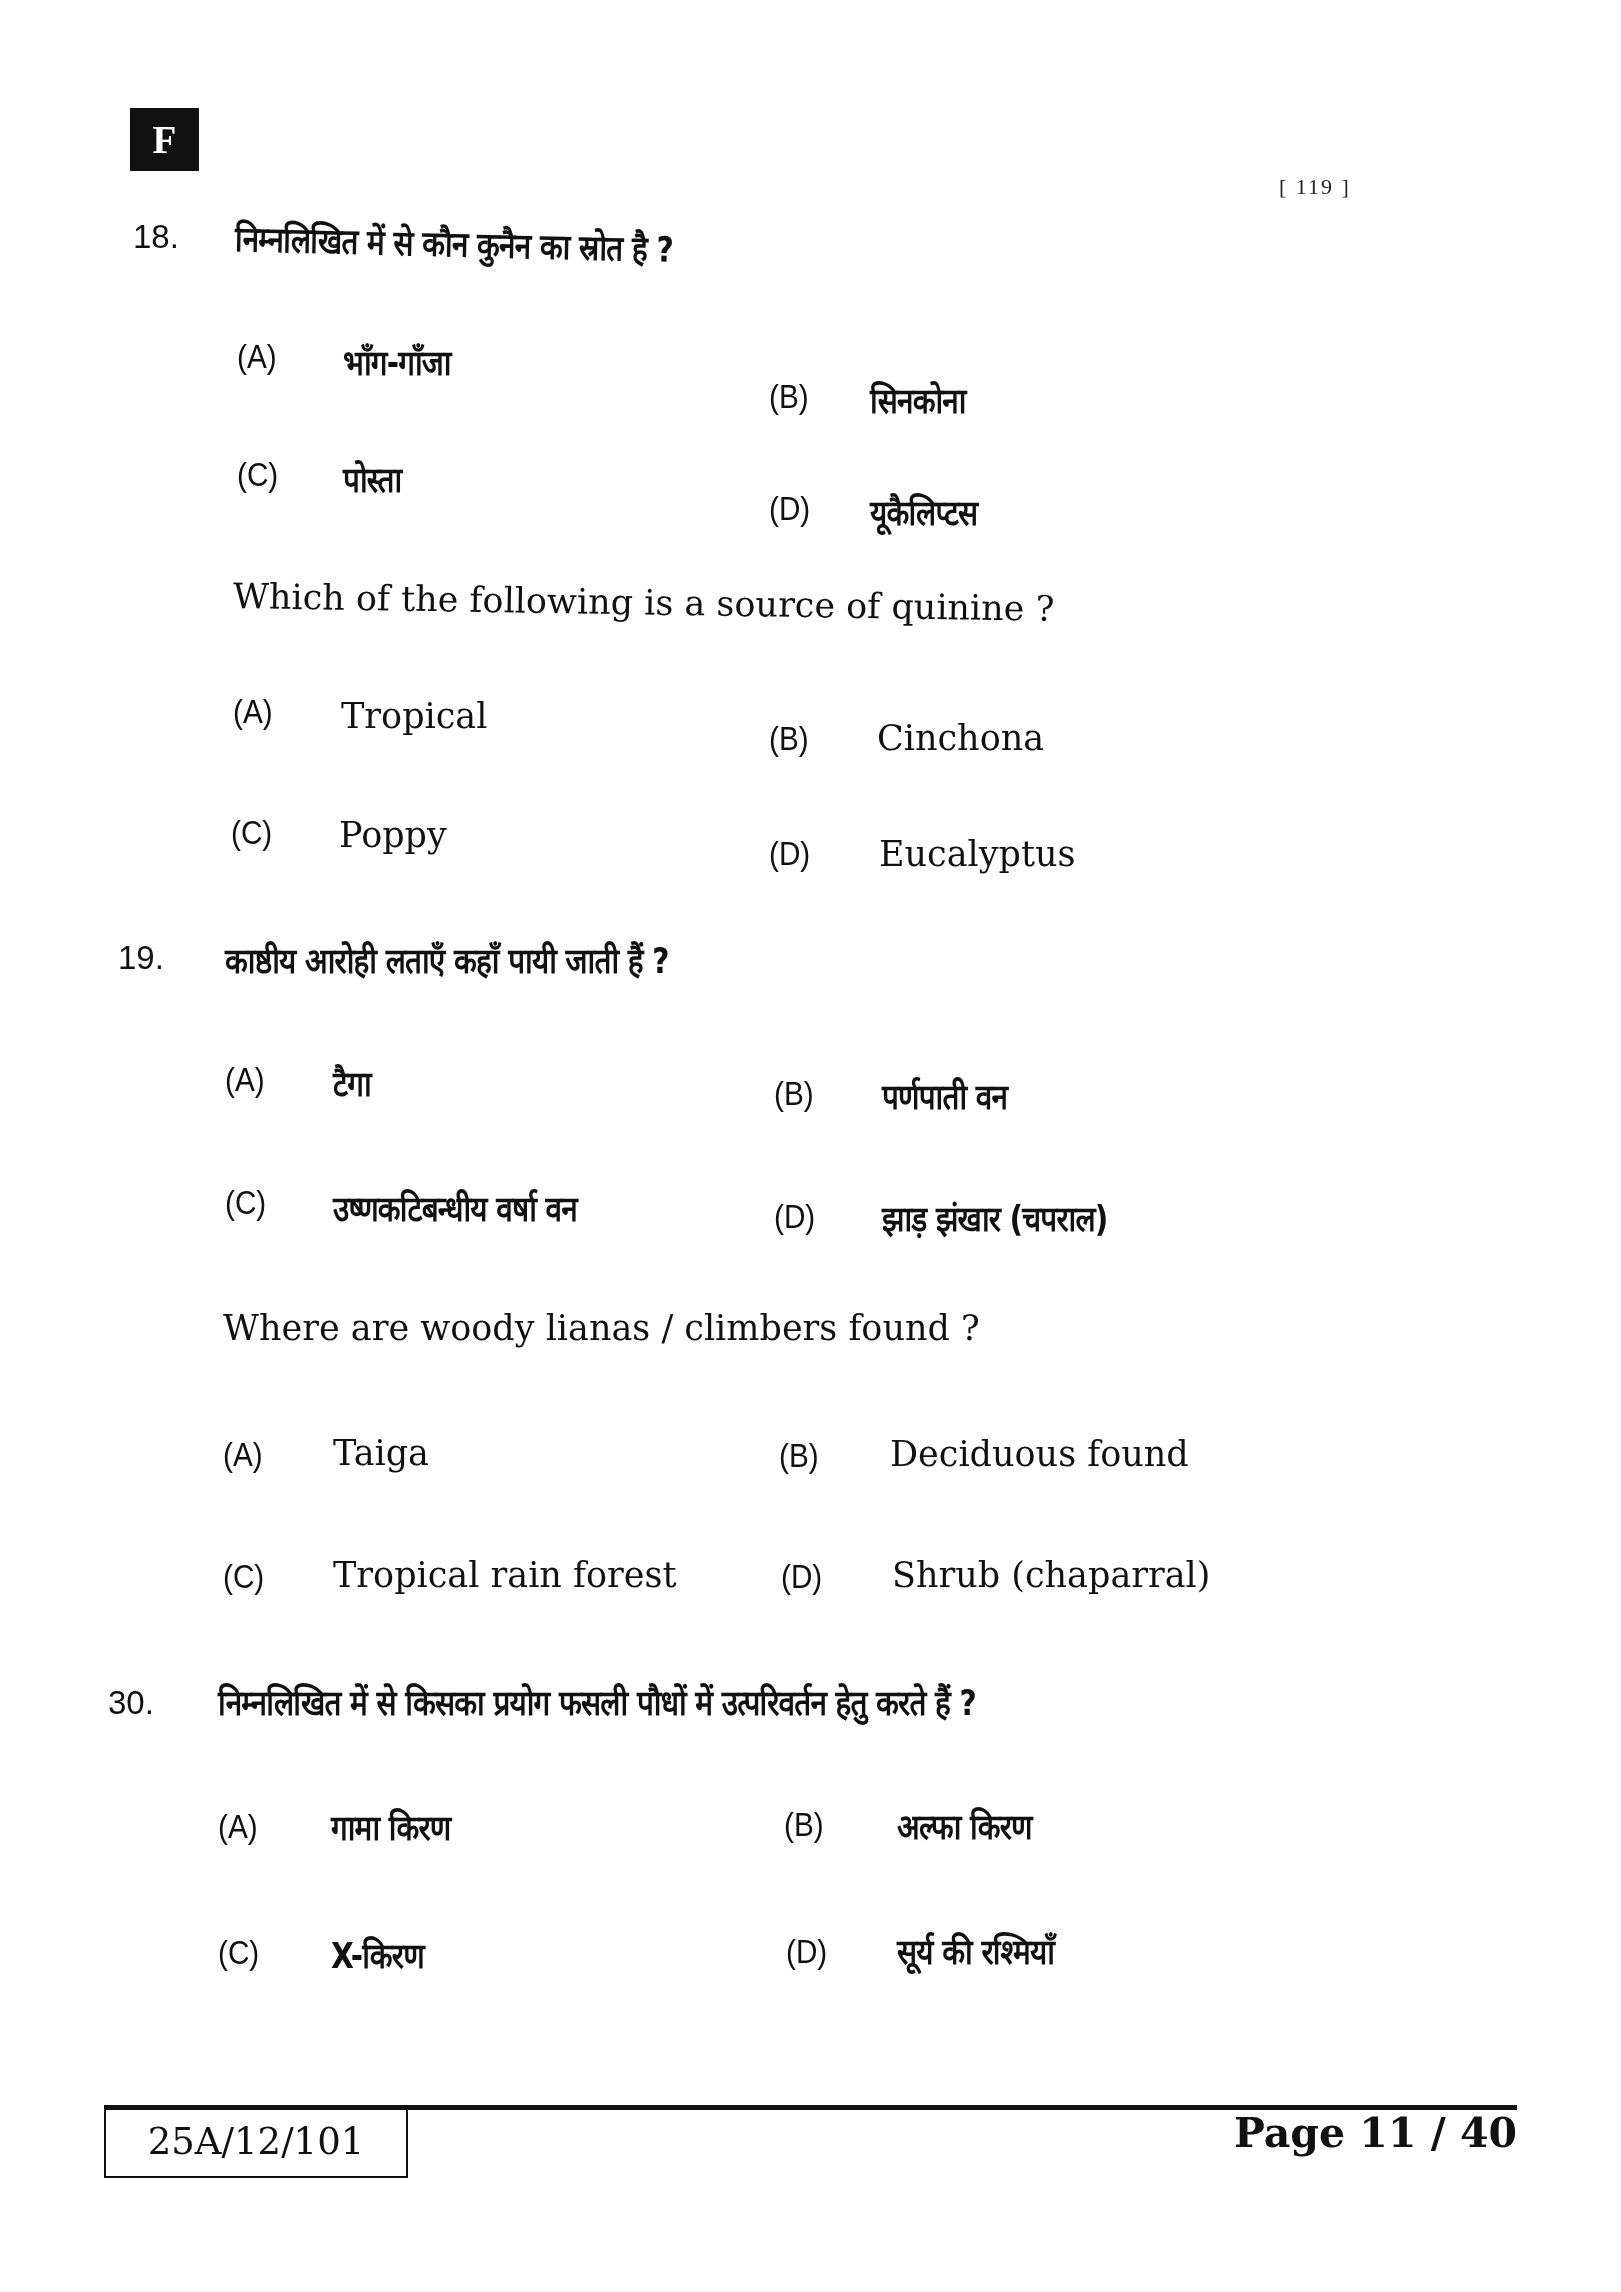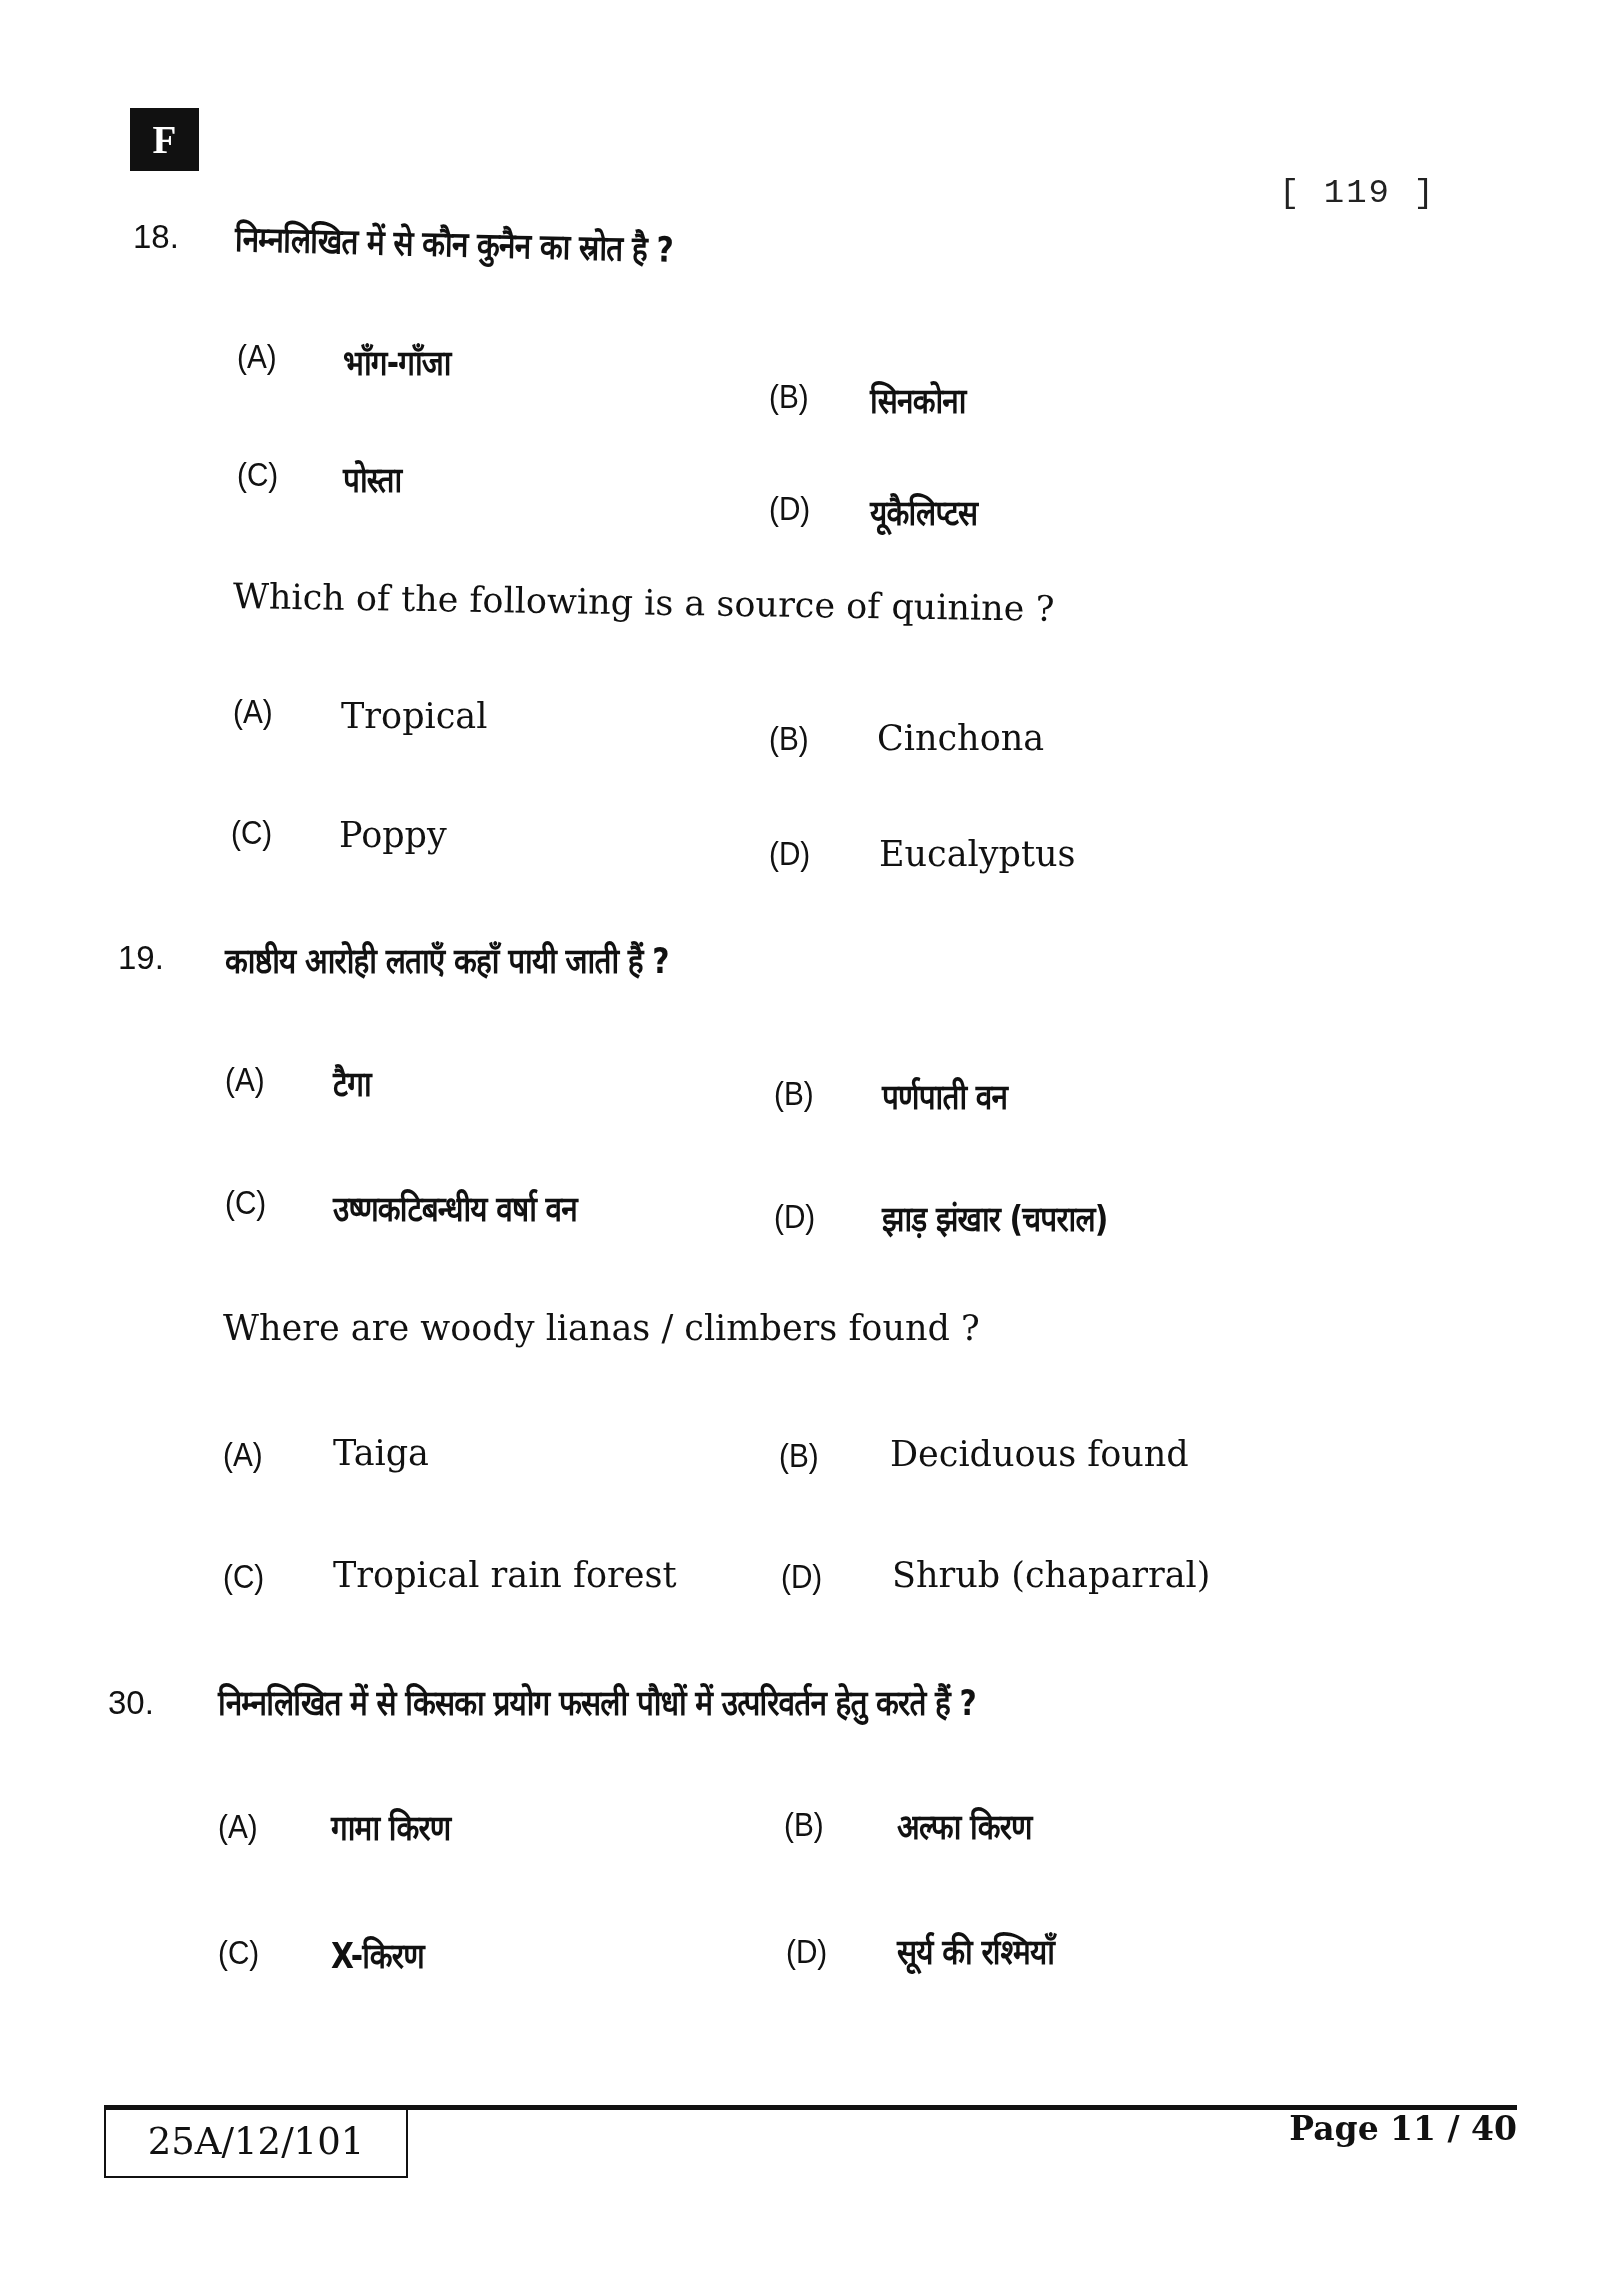--- a/index.html
+++ b/index.html
@@ -7,21 +7,21 @@
     width: 1621px; height: 2293px; position: relative; overflow: hidden;
     font-family: "DejaVu Serif", serif; color: #111;
   }
   .set-box {
     position: absolute; left: 130px; top: 108px; width: 69px; height: 63px;
     background: #111; color: #fff; font-family: "Liberation Serif", serif;
     font-size: 39px; font-weight: bold; display: flex; align-items: center; justify-content: center;
   }
   .page-code {
     position: absolute; left: 1279px; top: 174px;
-    font-family: Liberation Mono, monospace; font-size: 34px; color: #222; letter-spacing: 2px;
+    font-family: Liberation Serif, serif; font-size: 22px; color: #222; letter-spacing: 2px;
   }
   .q-num {
     position: absolute; font-family: "Liberation Sans", sans-serif; font-size: 33px; font-weight: normal;
   }
   .hi {
     position: absolute; font-family: "DejaVu Sans", sans-serif; font-size: 35px; font-weight: bold;
     letter-spacing: -1px; transform: scaleX(0.85); transform-origin: left center; white-space: nowrap;
   }
   .en {
     position: absolute; font-family: "DejaVu Serif", serif; font-size: 35px; white-space: nowrap;
@@ -33,21 +33,21 @@
   .footer-rule {
     position: absolute; left: 106px; top: 2105px; width: 1411px; height: 4.9px; background: #111;
   }
   .footer-code {
     position: absolute; left: 104px; top: 2105px; width: 304px; height: 73px;
     border: 2.9px solid #111; box-sizing: border-box;
     font-family: "DejaVu Serif", serif; font-size: 37px; display: flex; align-items: center; justify-content: center;
   }
   .footer-page {
     position: absolute; right: 104px; top: 2109px;
-    font-family: "DejaVu Serif", serif; font-size: 33px; font-weight: bold;
+    font-family: "DejaVu Serif", serif; font-size: 41px; font-weight: bold;
   }
 </style>
 </head>
 <body>
 
 <div class="set-box">F</div>
 <div class="page-code">[ 119 ]</div>
 
 <div class="q-num" style="left:133px; top:218px;">18.</div>
 <div class="hi" style="left:235px; top:214px; transform: scaleX(0.85) rotate(1.2deg);">निम्नलिखित में से कौन कुनैन का स्रोत है ?</div>

